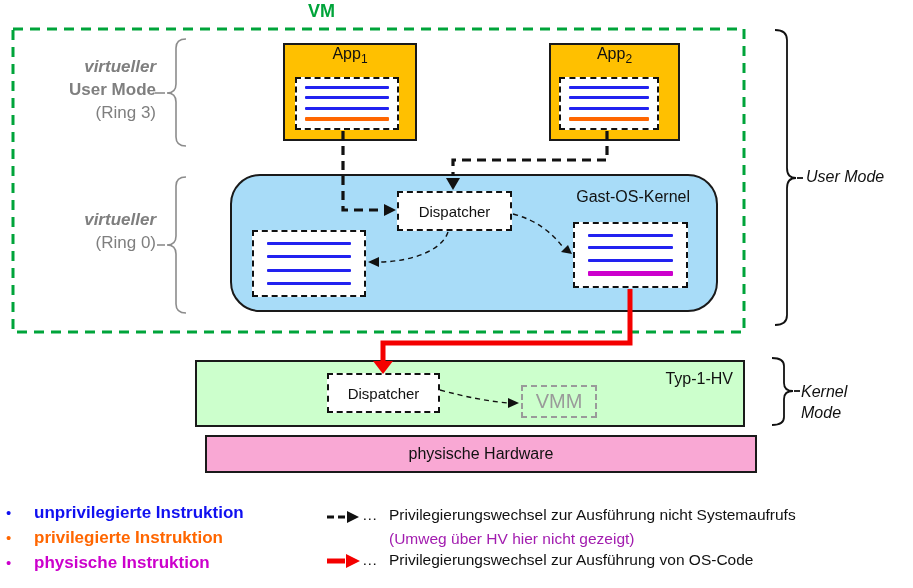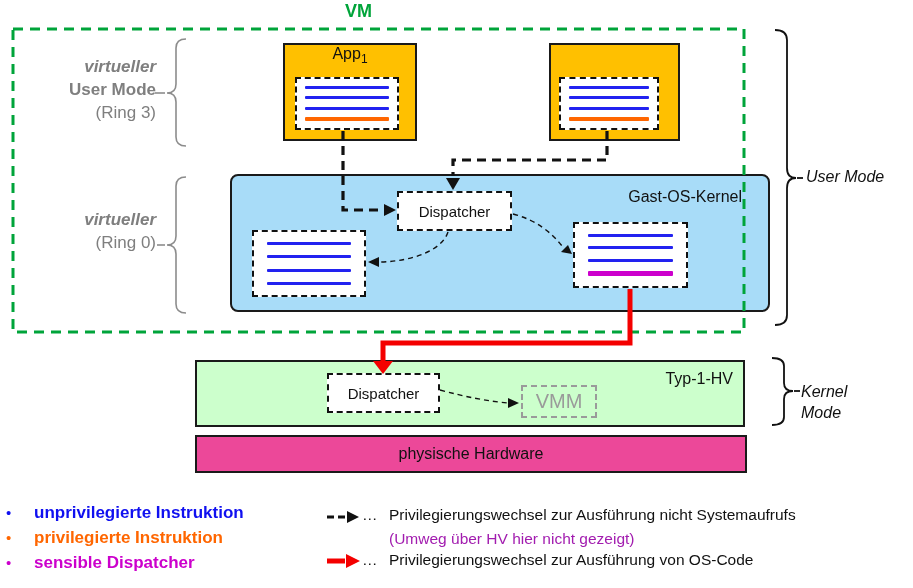--- a/index.html
+++ b/index.html
@@ -2,21 +2,21 @@
 <html><head>
 <meta charset="utf-8">
 <style>
   html,body{margin:0;padding:0;background:#fff;}
   .stage{
     position:relative;width:913px;height:588px;background:#fff;overflow:hidden;
     font-family:"Liberation Sans",sans-serif;color:#111;
   }
   .abs{position:absolute;}
   
-  .vm-label{left:308px;top:1px;width:64px;text-align:right;
+  .vm-label{left:308px;top:1px;width:64px;text-align:left;
     font-size:18px;font-weight:bold;color:#00A43A;}
   
   .mode-left{width:126px;text-align:right;color:#7F7F7F;font-size:17px;line-height:23px;}
   .mode-left .l1{font-style:italic;font-weight:bold;}
   .mode-left .l2{font-weight:bold;}
   .mode-left.user{left:30px;top:55px;}
   .mode-left.kernel{left:30px;top:208px;}
   
   .app-box{background:#FFC000;border:2px solid #1a1a1a;text-align:center;}
   .app-box.a1{left:283px;top:43px;width:130px;height:94px;}
@@ -26,37 +26,37 @@
   
   .code-box{background:#fff;border:2px dashed #111;display:flex;flex-direction:column;
     justify-content:space-evenly;box-sizing:border-box;}
   .code-box .ln{display:block;height:3px;border-radius:1px;}
   .ln.blue{background:#2222F0;}
   .ln.orange{background:#FF6600;height:4px;}
   .ln.magenta{background:#CC00CC;height:5px;}
   .app-inner.i1{left:10px;top:32px;width:104px;height:53px;padding:0 8px;}
   .app-inner.i2{left:8px;top:32px;width:100px;height:53px;padding:0 8px;}
   
-  .guest-kernel{left:230px;top:174px;width:540px;height:138px;background:#A8DCF8;
-    border:2px solid #1a1a1a;border-radius:8px;box-sizing:border-box;}
+  .guest-kernel{left:230px;top:174px;width:488px;height:138px;background:#A8DCF8;
+    border:2px solid #1a1a1a;border-radius:30px;box-sizing:border-box;}
   .guest-title{right:26px;top:12px;font-size:16px;}
   .dispatcher{background:#fff;display:flex;align-items:center;justify-content:center;
     font-size:15px;box-sizing:border-box;}
   .guest-dispatcher{left:397px;top:191px;width:115px;height:40px;border:2px dashed #111;}
   .gk-left{left:252px;top:230px;width:114px;height:67px;padding:0 13px;}
   .gk-right{left:573px;top:222px;width:115px;height:66px;padding:0 13px;}
   
   .hv-box{left:195px;top:360px;width:550px;height:67px;background:#CCFFCC;
     border:2px solid #1a1a1a;box-sizing:border-box;}
   .hv-title{right:10px;top:8px;font-size:16px;}
   .hv-dispatcher{left:327px;top:373px;width:113px;height:40px;border:2.5px dashed #111;}
   .vmm-box{left:521px;top:385px;width:76px;height:33px;border:2px dashed #9A9A9A;
     color:#9A9A9A;display:flex;align-items:center;justify-content:center;font-size:20px;
     box-sizing:border-box;}
-  .hw-box{left:195px;top:435px;width:552px;height:38px;background:#ec4899;
+  .hw-box{left:205px;top:435px;width:552px;height:38px;background:#f9a8d4;
     border:2px solid #1a1a1a;display:flex;align-items:center;justify-content:center;
     font-size:16px;box-sizing:border-box;}
   
   .right-mode{font-size:16px;font-style:italic;color:#111;}
   .right-mode.user{left:806px;top:168px;}
   .right-mode.kernel{left:801px;top:365px;line-height:21px;margin-top:16px;}
   
   .leg-row{left:4px;display:flex;align-items:baseline;font-size:17px;font-weight:bold;}
   .leg-row .bullet{width:28px;font-size:15px;padding-left:2px;font-weight:normal;}
   .leg-row.r1{top:503px;color:#1010F0;}
@@ -94,20 +94,21 @@
     <div class="app-title"><span>App</span><sub>1</sub></div>
     <div class="abs code-box app-inner i1">
       <i class="ln blue"></i>
       <i class="ln blue"></i>
       <i class="ln blue"></i>
       <i class="ln orange"></i>
     </div>
   </div>
 
   <div class="abs app-box a2">
+    <div class="app-title"><span>App</span><sub>2</sub></div>
     <div class="abs code-box app-inner i2">
       <i class="ln blue"></i>
       <i class="ln blue"></i>
       <i class="ln blue"></i>
       <i class="ln orange"></i>
     </div>
   </div>
 
   <div class="abs guest-kernel">
     <div class="abs guest-title">Gast-OS-Kernel</div>
@@ -143,21 +144,21 @@
   <div class="abs leg-row r1">
     <span class="bullet">•</span>
     <span>unprivilegierte Instruktion</span>
   </div>
   <div class="abs leg-row r2">
     <span class="bullet">•</span>
     <span>privilegierte Instruktion</span>
   </div>
   <div class="abs leg-row r3">
     <span class="bullet">•</span>
-    <span>sensible Dispatcher</span>
+    <span>physische Instruktion</span>
   </div>
 
   <div class="abs leg-ellipsis e1">…</div>
   <div class="abs leg-text t1">Privilegierungswechsel zur Ausführung nicht Systemaufrufs</div>
   <div class="abs leg-note">(Umweg über HV hier nicht gezeigt)</div>
   <div class="abs leg-ellipsis e2">…</div>
   <div class="abs leg-text t2">Privilegierungswechsel zur Ausführung von OS-Code</div>
 
   <svg class="abs overlay" width="913" height="588" viewBox="0 0 913 588">
 

